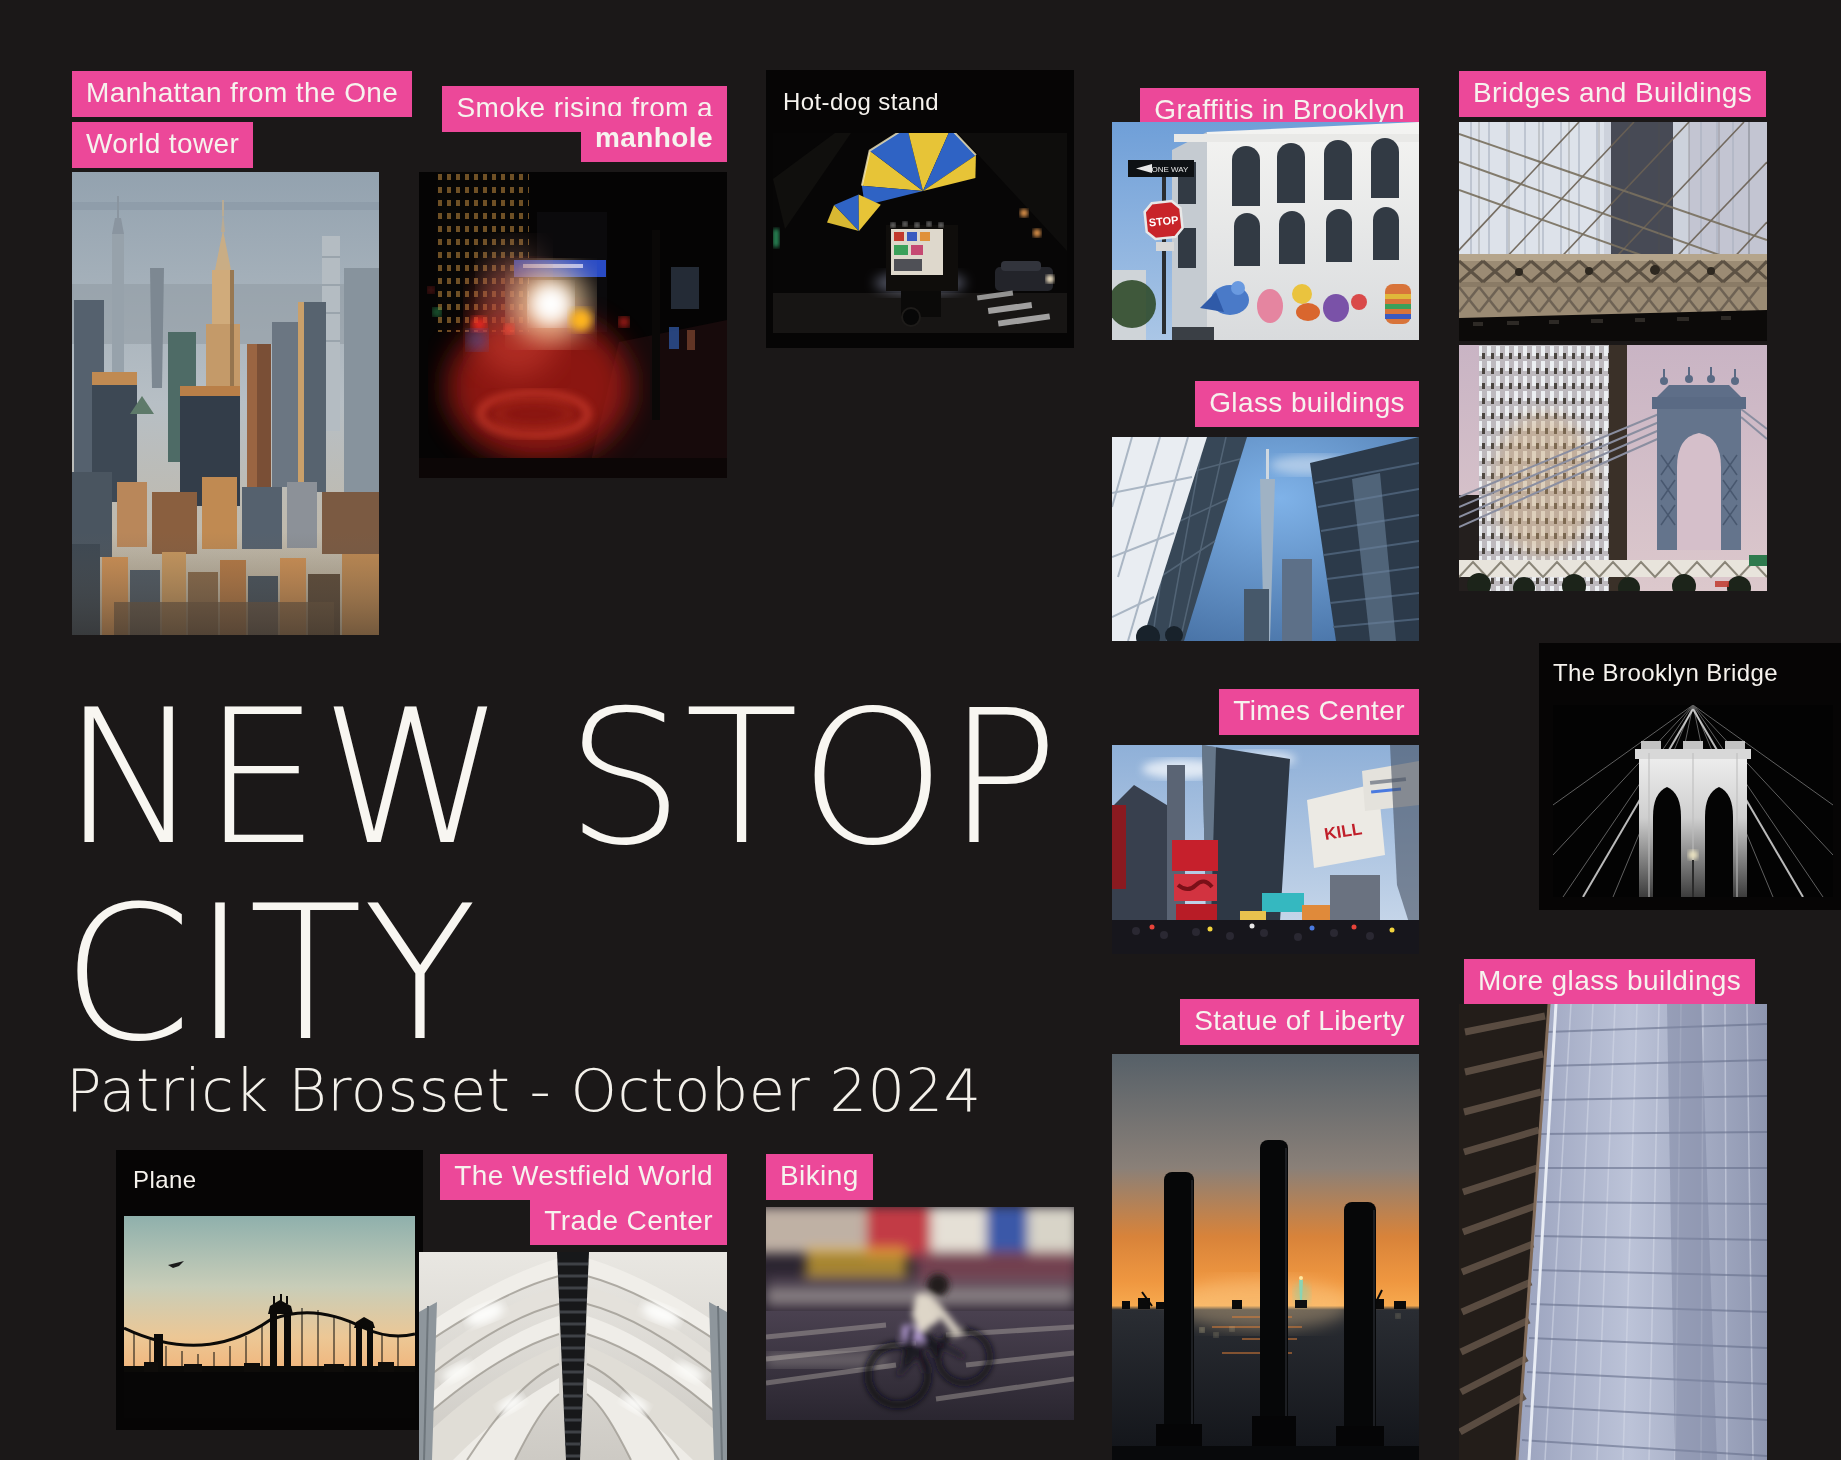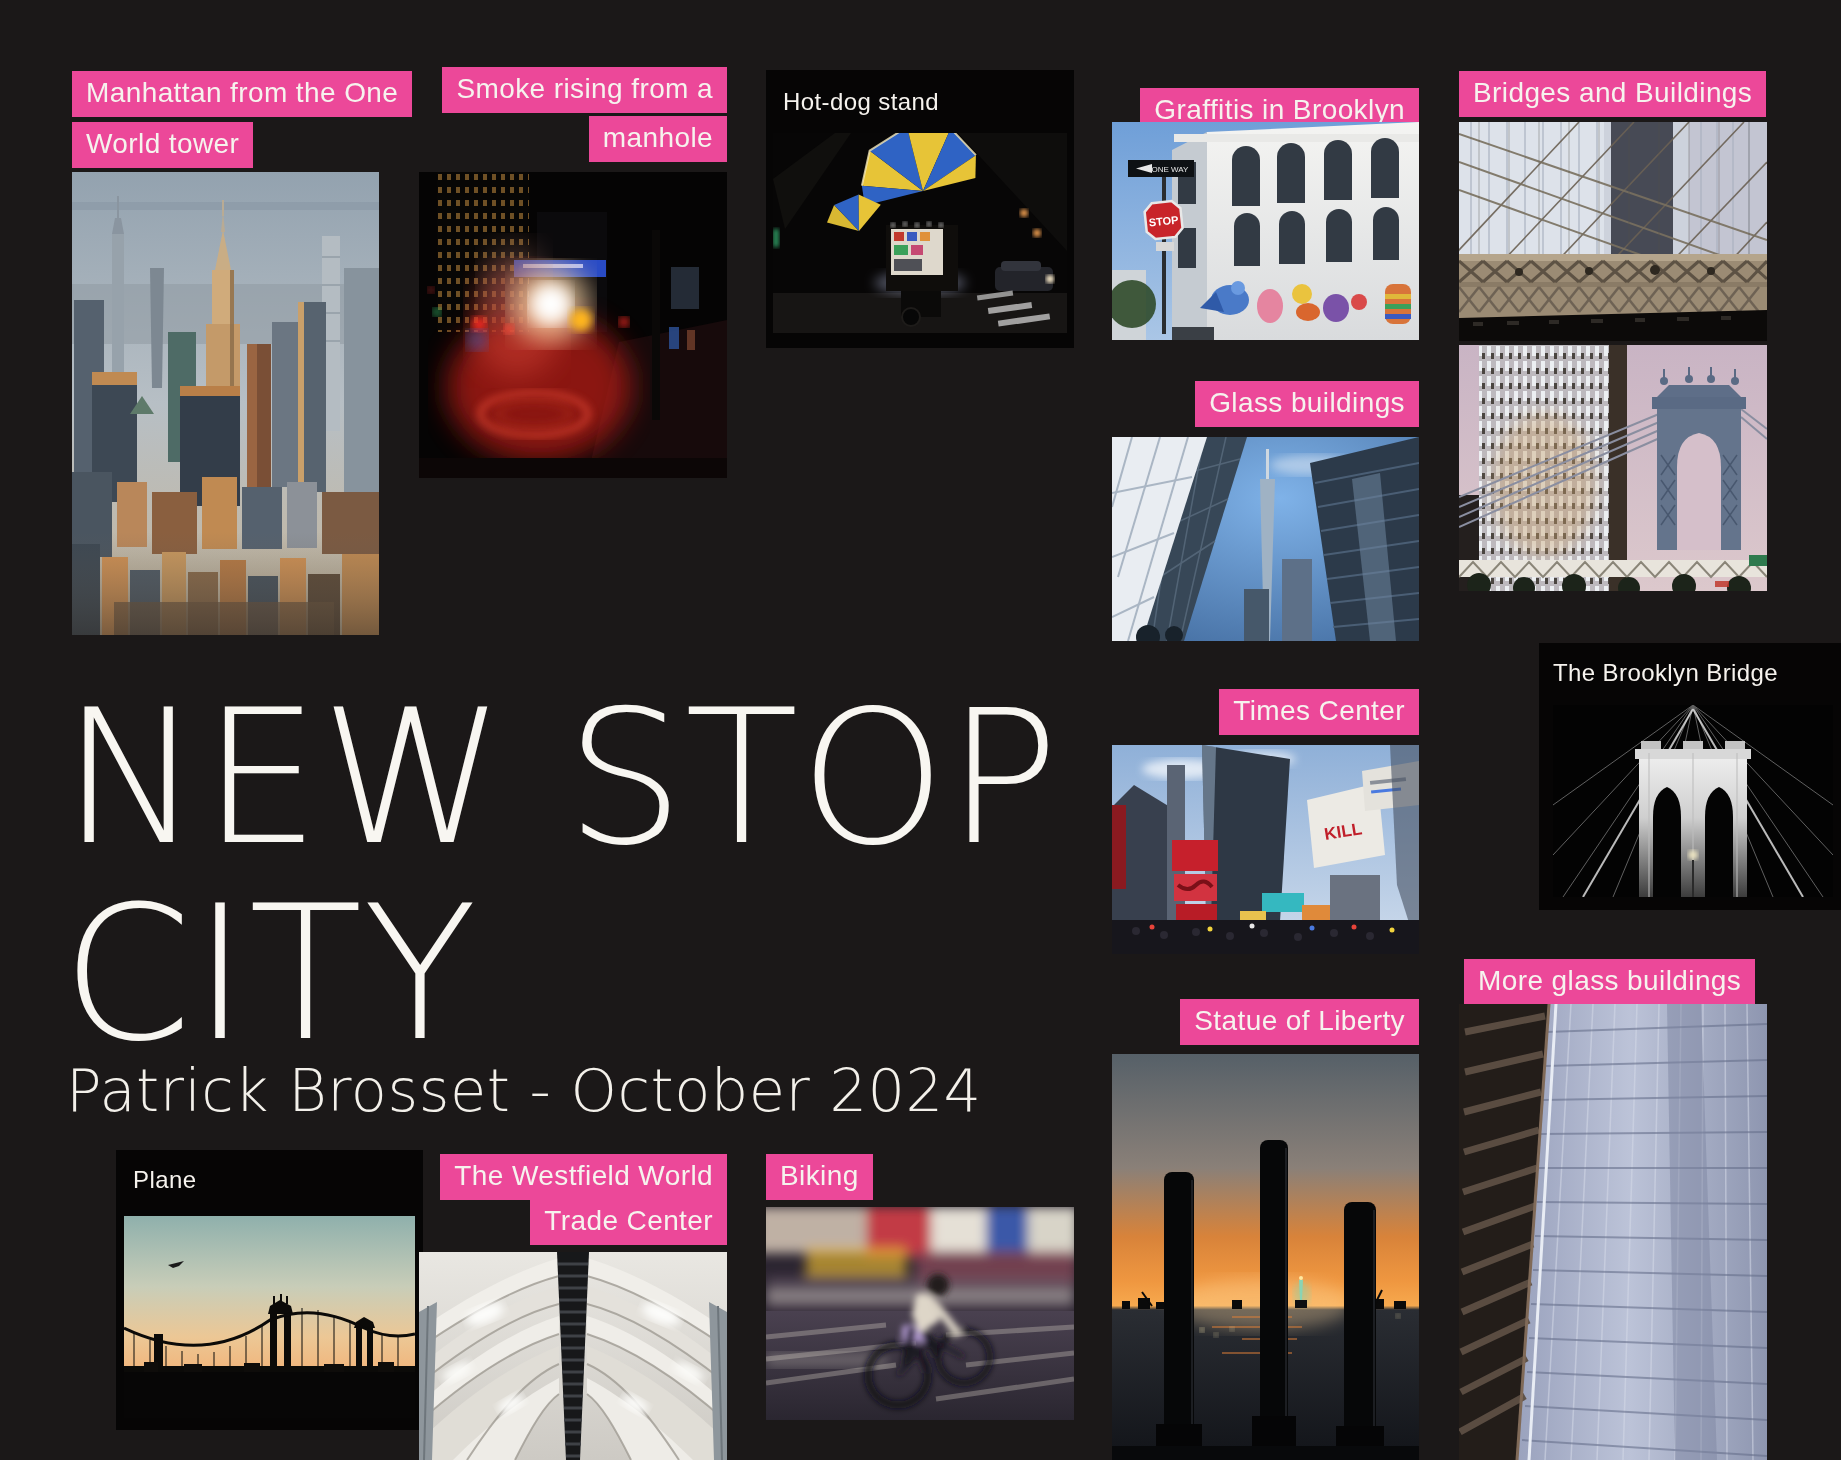--- a/index.html
+++ b/index.html
@@ -85,22 +85,22 @@
       <rect x="148" y="388" width="26" height="75" fill="#b87a44"></rect>
       <rect x="176" y="404" width="30" height="59" fill="#46525e"></rect>
       <rect x="208" y="386" width="26" height="77" fill="#d09154"></rect>
       <rect x="236" y="402" width="32" height="61" fill="#5d4a38"></rect>
       <rect x="270" y="382" width="37" height="81" fill="#c08a52"></rect>
       <rect x="42" y="430" width="220" height="33" fill="#6e563e" opacity=".7"></rect>
       <rect y="360" width="307" height="103" fill="url(#m-fg)"></rect>
     </svg>
   </div>
 
-  <div class="chip" style="right:1114px;top:67px;">Smoke rising from a</div>
-  <div class="chip" style="right:1114px;top:116px;">manhole</div>
+  <div class="chip" style="right:1114px;top:86px;">Smoke rising from a</div>
+  <div class="chip" style="right:1114px;top:116px;font-weight:bold;">manhole</div>
 
   <div class="photo" style="left:419px;top:172px;width:308px;height:306px;">
     <svg viewBox="0 0 308 306" preserveAspectRatio="none">
       <defs>
         <filter id="sk-b4">
             <feGaussianBlur stdDeviation="4"></feGaussianBlur>
           </filter>
         <filter id="sk-b8">
             <feGaussianBlur stdDeviation="8"></feGaussianBlur>
           </filter>

